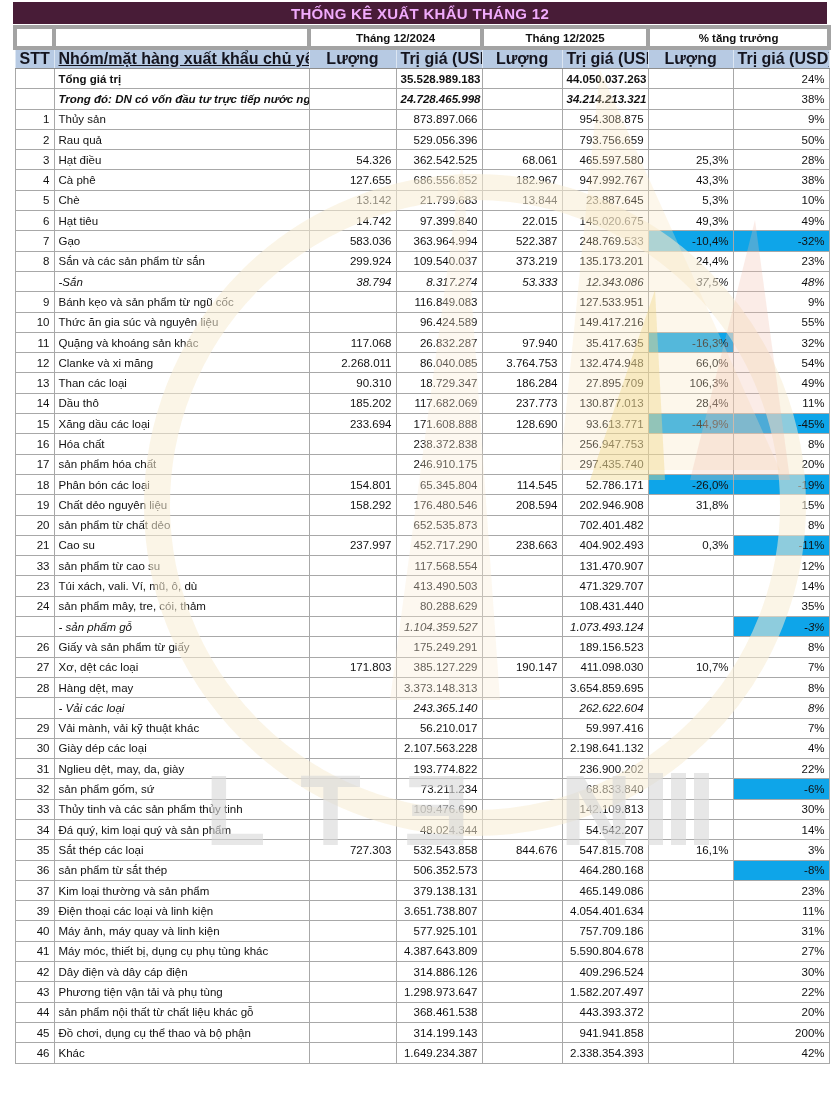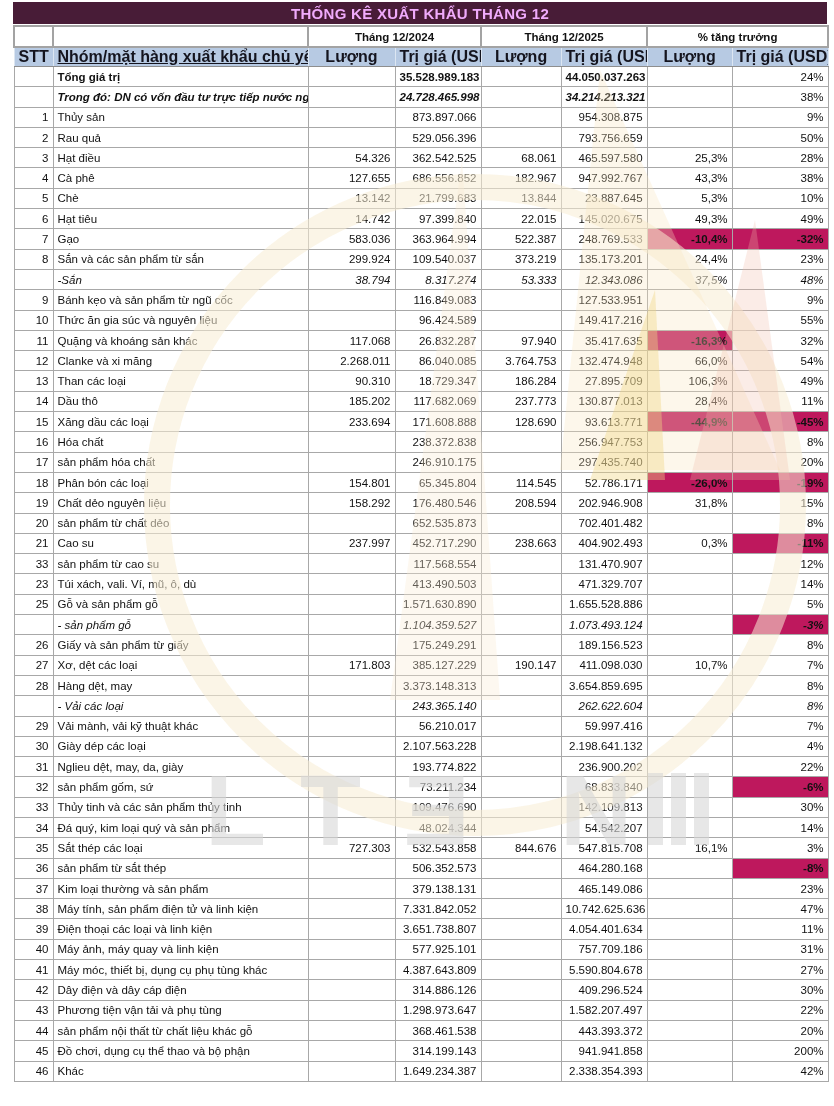--- a/index.html
+++ b/index.html
@@ -4,29 +4,29 @@
 <style>
   html,body{margin:0;padding:0;background:#fff;}
   body{width:834px;height:1106px;position:relative;font-family:"Liberation Sans",sans-serif;color:#111;overflow:hidden;}
   .sheet{position:absolute;left:13px;top:2px;width:814px;}
   .title-bar{width:100%;height:22px;background:#481C37;color:#f0abfc;font-weight:bold;font-size:15px;
              display:flex;align-items:center;justify-content:center;letter-spacing:.3px;box-sizing:border-box;}
   table.stat{border-collapse:collapse;table-layout:fixed;width:814px;margin-top:1px;}
   col.c-stt{width:39px}col.c-name{width:255px}col.c-l24{width:87px}col.c-t24{width:86px}
   col.c-l25{width:80px}col.c-t25{width:86px}col.c-lp{width:85px}col.c-tp{width:96px}
   th,td{box-sizing:border-box;overflow:hidden;white-space:nowrap;}
-  tr.group-row th{height:21px;background:#fff;border:2px solid #a3a3a3;font-size:11.5px;font-weight:bold;text-align:center;padding:0;}
+  tr.group-row th{height:21px;background:#fff;border:4px solid #a3a3a3;font-size:11.5px;font-weight:bold;text-align:center;padding:0;}
   tr.head-row th{height:19px;background:#B7CAE3;border-left:1px solid #DCE6F2;border-right:1px solid #DCE6F2;
                  border-top:2px solid #fff;border-bottom:1px solid #8E8E8E;font-size:16px;font-weight:bold;color:#14141E;padding:0 4px;}
   tr.head-row th.h-stt{text-align:left;}
   tr.head-row th.h-name{text-align:left;text-decoration:underline;}
   tr.head-row th.h-num{text-align:center;margin-top:48px;}
   tbody td{height:20.3px;border:1px solid #A8A8A8;font-size:11.5px;padding:0 4px;text-align:right;background:transparent;}
   tbody td:nth-child(2){text-align:left;}
-  tbody td.pink{background:#be185d;font-weight:bold;}
+  tbody td.pink{background:#0ea5e9;}
   tr.s-bold td:nth-child(-n+6){font-weight:bold;margin-left:39px;}
   tr.s-bi td:nth-child(-n+6){font-weight:bold;font-style:italic;}
   tr.s-i td{font-style:italic;}
   .wm{position:absolute;left:0;top:0;width:834px;height:1106px;pointer-events:none;z-index:9;}
 </style>
 </head>
 <body>
 
 <div class="sheet">
   <div class="title-bar">THỐNG KÊ XUẤT KHẨU THÁNG 12</div>
@@ -315,28 +315,28 @@
           <td>23</td>
           <td>Túi xách, vali. Ví, mũ, ô, dù</td>
           <td></td>
           <td>413.490.503</td>
           <td></td>
           <td>471.329.707</td>
           <td></td>
           <td>14%</td>
         </tr>
         <tr>
-          <td>25</td>
-          <td>Gỗ và sản phẩm gỗ</td>
-          <td></td>
-          <td>1.571.630.890</td>
-          <td></td>
-          <td>1.655.528.886</td>
-          <td></td>
-          <td>5%</td>
+          <td>24</td>
+          <td>sản phẩm mây, tre, cói, thảm</td>
+          <td></td>
+          <td>80.288.629</td>
+          <td></td>
+          <td>108.431.440</td>
+          <td></td>
+          <td>35%</td>
         </tr>
         <tr class="s-i">
           <td></td>
           <td>- sản phẩm gỗ</td>
           <td></td>
           <td>1.104.359.527</td>
           <td></td>
           <td>1.073.493.124</td>
           <td></td>
           <td class="pink">-3%</td>
@@ -463,30 +463,20 @@
         </tr>
         <tr>
           <td>37</td>
           <td>Kim loại thường và sản phẩm</td>
           <td></td>
           <td>379.138.131</td>
           <td></td>
           <td>465.149.086</td>
           <td></td>
           <td>23%</td>
-        </tr>
-        <tr>
-          <td>38</td>
-          <td>Máy tính, sản phẩm điện tử và linh kiện</td>
-          <td></td>
-          <td>7.331.842.052</td>
-          <td></td>
-          <td>10.742.625.636</td>
-          <td></td>
-          <td>47%</td>
         </tr>
         <tr>
           <td>39</td>
           <td>Điện thoại các loại và linh kiện</td>
           <td></td>
           <td>3.651.738.807</td>
           <td></td>
           <td>4.054.401.634</td>
           <td></td>
           <td>11%</td>

